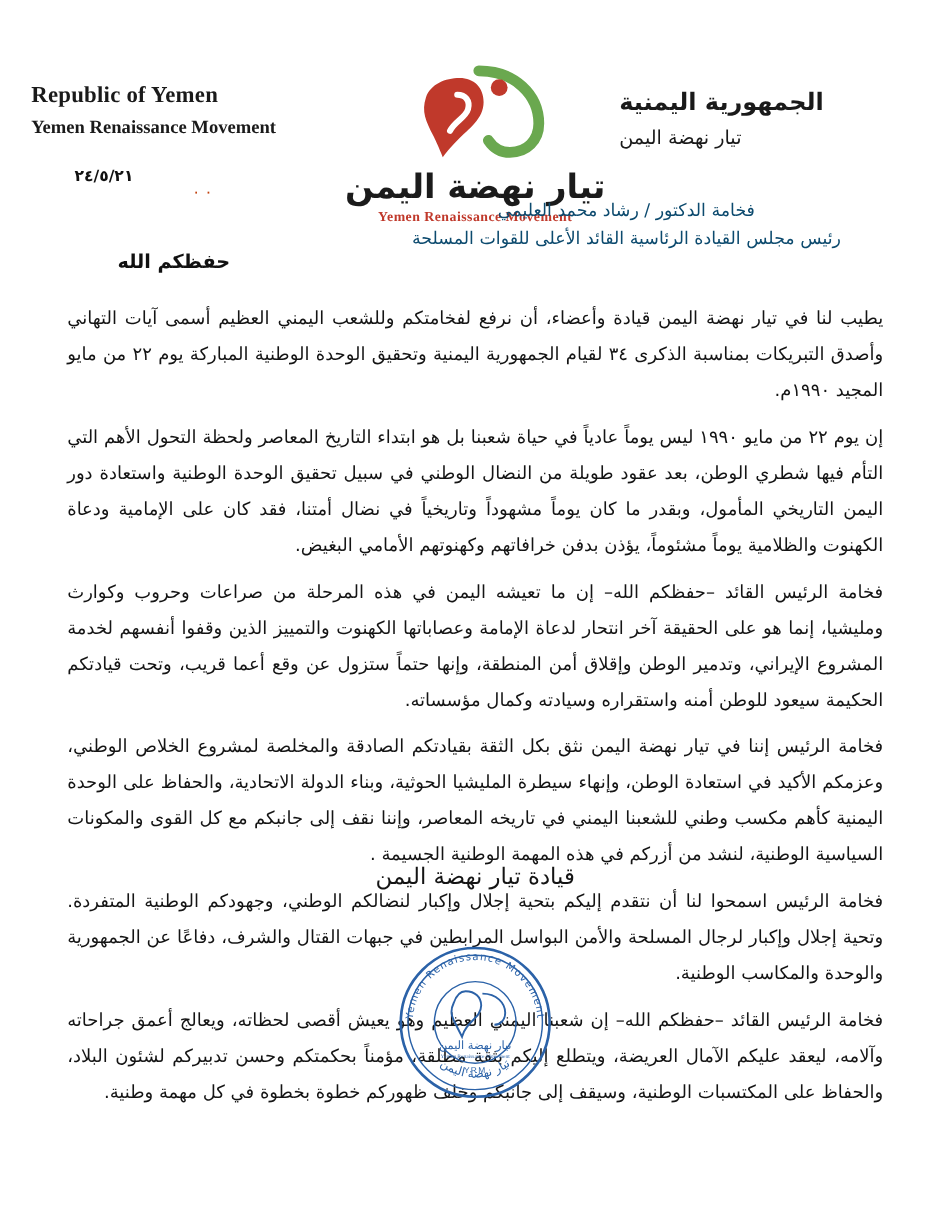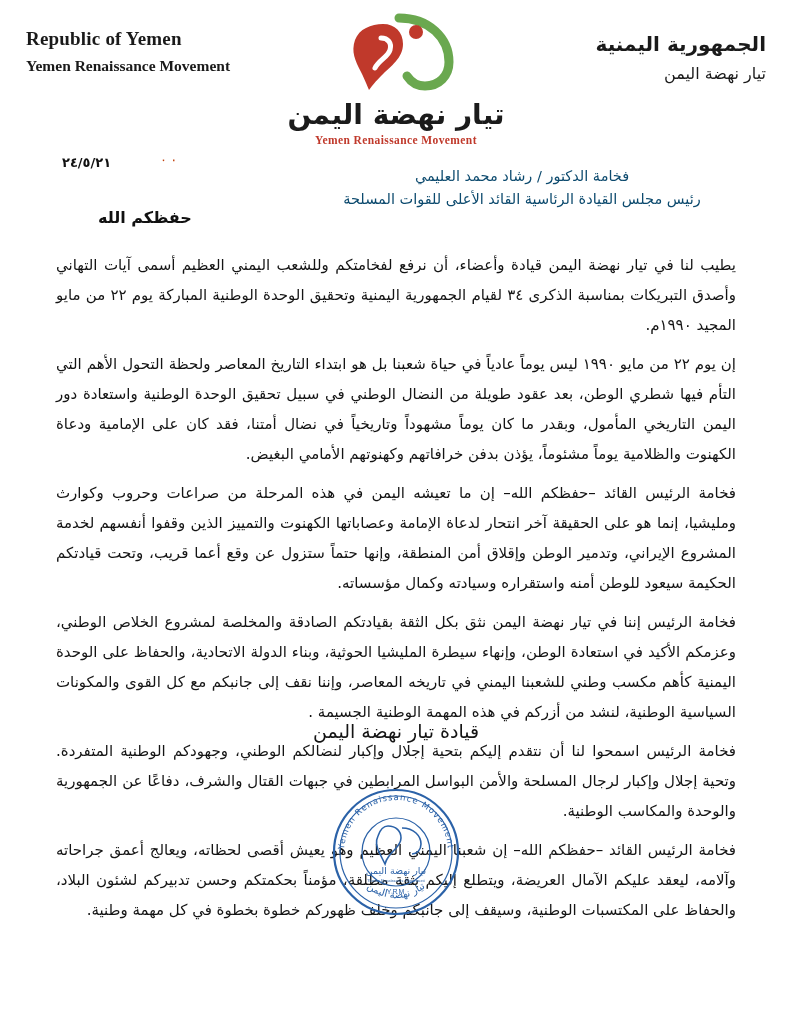--- a/index.html
+++ b/index.html
@@ -16,20 +16,21 @@
     font-family: "Liberation Serif", serif;
     color: #111111;
   }
 
   
   .header {
     position: relative;
     height: 165px;
     padding: 18px 26px 0 26px;
     box-sizing: border-box;
+    margin-top: 41px;
   }
   .header-left {
     position: absolute;
     top: 28px;
     left: 26px;
     width: 230px;
     font-family: "Liberation Serif", serif;
     font-weight: bold;
     color: #1a1a1a;
   }
@@ -40,21 +41,21 @@
   }
   .header-left .line2 {
     font-size: 15.5px;
     line-height: 1.35;
   }
   .header-right {
     position: absolute;
     top: 32px;
     right: 26px;
     width: 250px;
-    text-align: right;
+    text-align: left;
     direction: rtl;
     font-family: "DejaVu Sans", sans-serif;
     color: #1a1a1a;
   }
   .header-right .ar1 {
     font-size: 20px;
     font-weight: bold;
     margin-bottom: 8px;
     letter-spacing: .5px;
   }
@@ -90,21 +91,21 @@
     font-size: 11.5px;
     font-weight: bold;
     color: #c0392b;
     letter-spacing: .4px;
     margin-top: 3px;
   }
 
   
   .date {
     position: absolute;
-    top: 155px;
+    top: 140px;
     left: 62px;
     font-family: "DejaVu Sans", sans-serif;
     font-size: 13px;
     font-weight: bold;
     color: #111;
     direction: rtl;
   }
   .date-dots {
     position: absolute;
     top: 152px;

